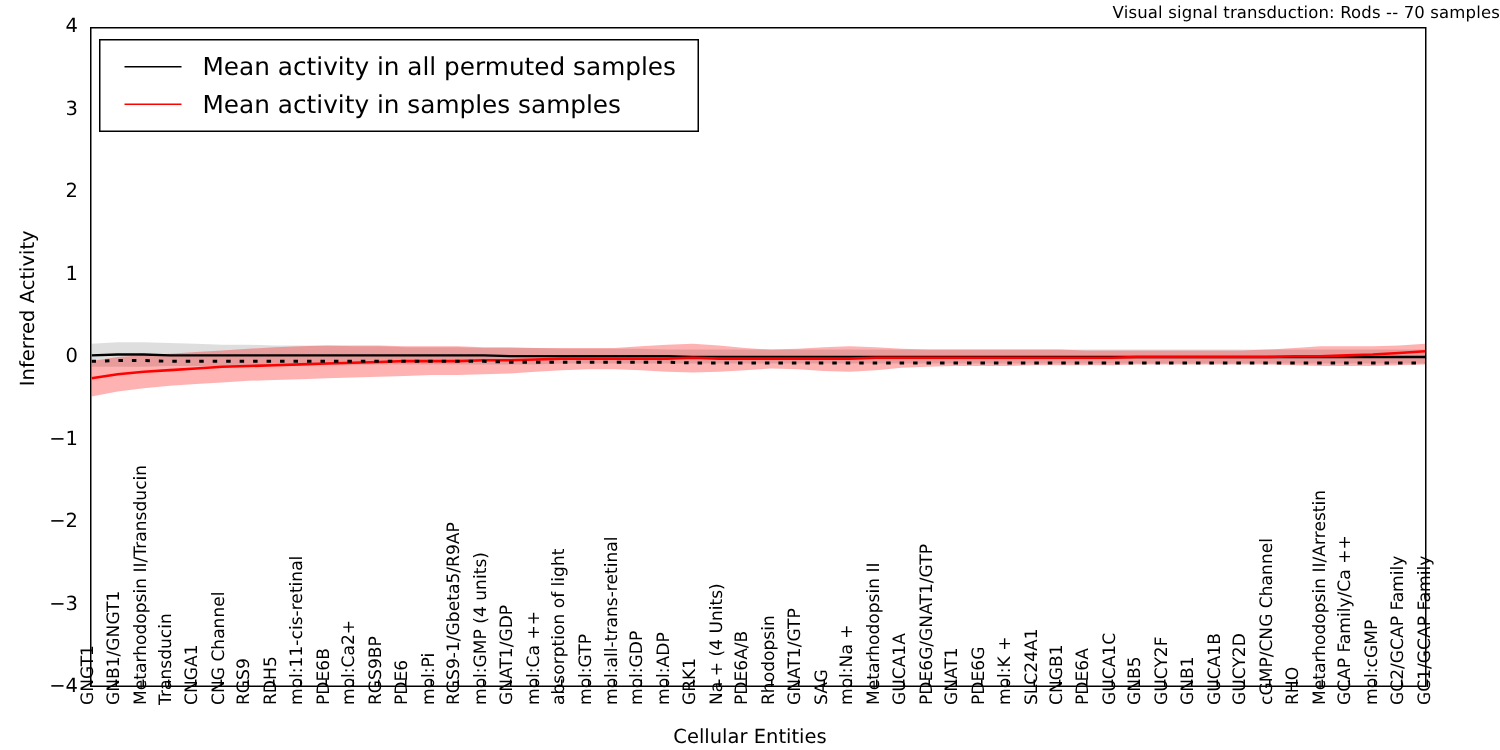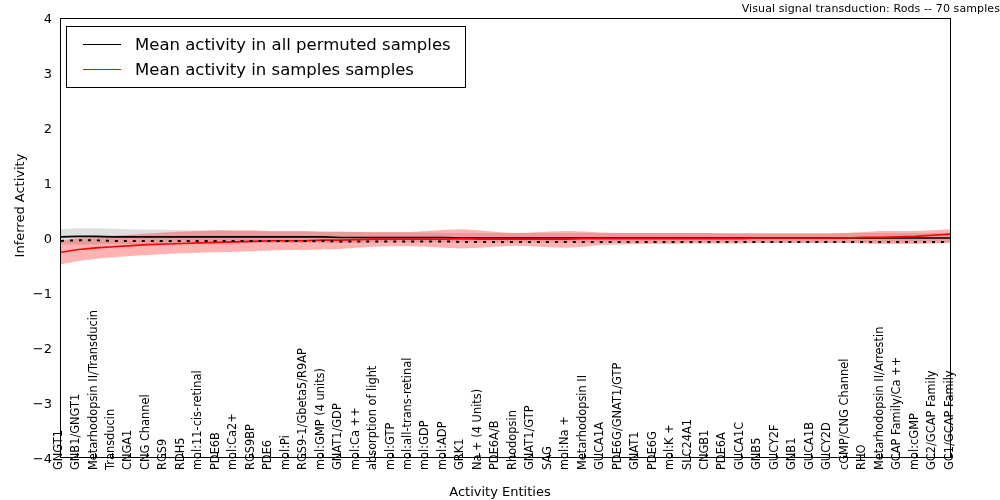--- a/index.html
+++ b/index.html
@@ -202,15 +202,15 @@
     <div class="legend-row">
       <span class="legend-swatch"></span>
       <span class="legend-text">Mean activity in all permuted samples</span>
     </div>
     <div class="legend-row">
       <span class="legend-swatch red"></span>
       <span class="legend-text">Mean activity in samples samples</span>
     </div>
   </div>
 
-  <div class="xlabel">Activity Entities</div>
+  <div class="xlabel">Cellular Entities</div>
 
 </div>
 
 </body></html>

